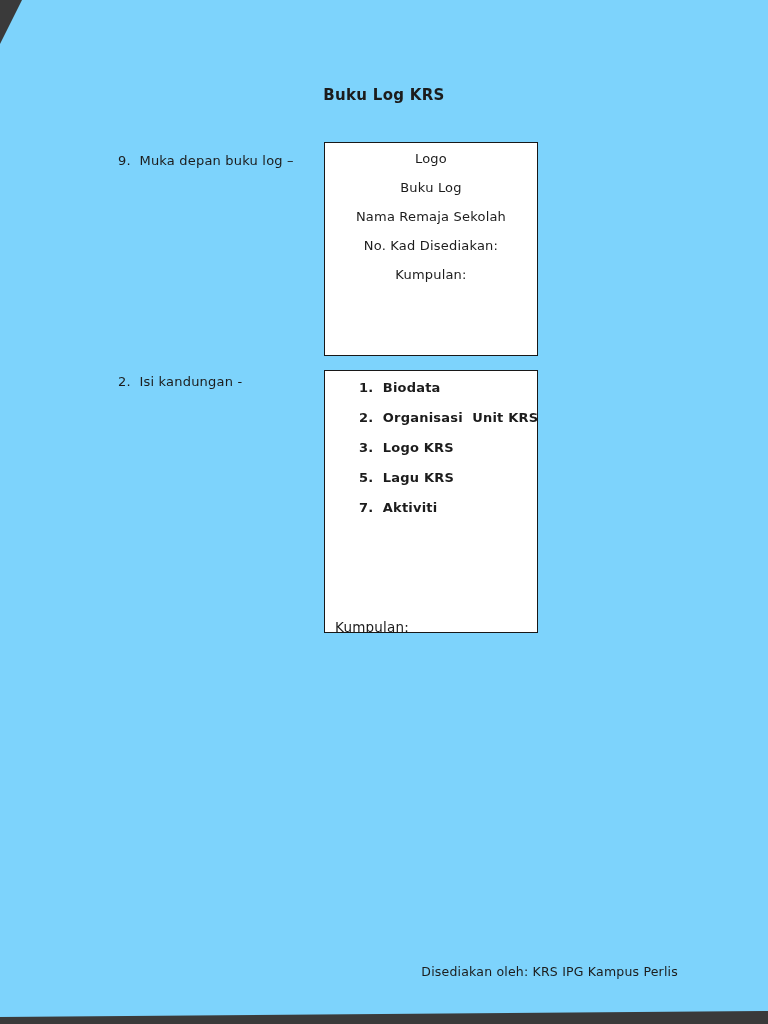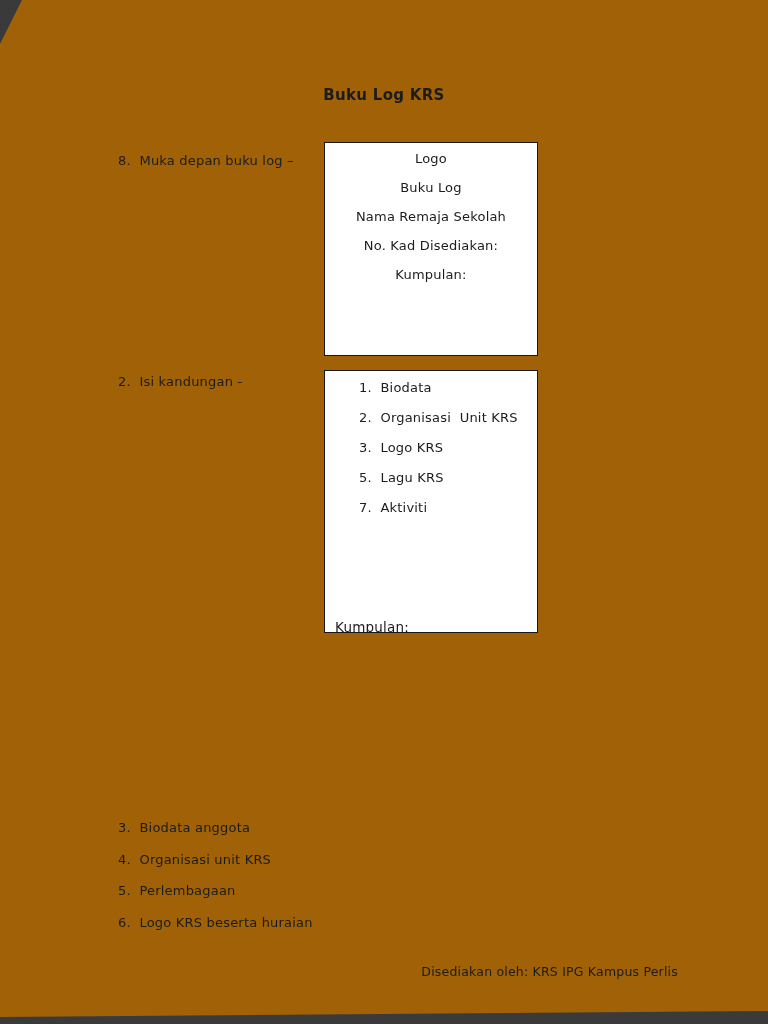--- a/index.html
+++ b/index.html
@@ -10,21 +10,21 @@
     background: #3a3a3a;
     font-family: "DejaVu Sans", "Liberation Sans", sans-serif;
     color: #1c1c1c;
   }
   .backdrop {
     position: absolute; inset: 0;
     background: #3a3a3a;
   }
   .page {
     position: absolute; inset: 0;
-    background: #a16207;
+    background: #7dd3fc;
     clip-path: polygon(22px 0, 100% 0, 100% calc(100% - 13px), 0 calc(100% - 7px), 0 44px);
     padding-left: 38px;
   }
   .doc-title {
     position: absolute; top: 86px; left: 0; width: 100%;
     text-align: center;
     font-size: 15px; font-weight: bold; letter-spacing: 0.3px;
   }
   .side-label {
     position: absolute; left: 118px;
@@ -38,21 +38,21 @@
     background: #fff;
   }
   .cover-box { top: 142px; height: 214px; padding-top: 1px; }
   .cover-line {
     text-align: center; font-size: 13px; line-height: 29px;
     white-space: pre; letter-spacing: 0.2px;
   }
   .contents-box { top: 370px; height: 263px; padding-top: 2px; overflow: hidden; }
   .contents-item {
     font-size: 13px; line-height: 30px; padding-left: 34px;
-    white-space: pre; letter-spacing: 0.2px;
+    white-space: pre; letter-spacing: 0.2px; font-weight: bold;
   }
   .contents-footer {
     position: absolute; left: 10px; bottom: -3px;
     font-size: 13.5px; white-space: pre; letter-spacing: 0.2px;
   }
   .bottom-list { position: absolute; left: 118px; top: 812px; }
   .bottom-item {
     font-size: 13px; line-height: 31.5px;
     white-space: pre; letter-spacing: 0.2px;
   }
@@ -63,43 +63,37 @@
 </style>
 </head>
 <body>
 
 <div class="backdrop"></div>
 
 <div class="page">
 
   <h1 class="doc-title">Buku Log KRS</h1>
 
-  <p class="side-label label-1">8.  Muka depan buku log –</p>
+  <p class="side-label label-1">9.  Muka depan buku log –</p>
 
   <div class="box cover-box">
     <p class="cover-line">Logo</p>
     <p class="cover-line">Buku Log</p>
     <p class="cover-line">Nama Remaja Sekolah</p>
     <p class="cover-line">No. Kad Disediakan:</p>
     <p class="cover-line">Kumpulan:</p>
   </div>
 
   <p class="side-label label-2">2.  Isi kandungan -</p>
 
   <div class="box contents-box">
     <p class="contents-item">1.  Biodata</p>
     <p class="contents-item">2.  Organisasi  Unit KRS</p>
     <p class="contents-item">3.  Logo KRS</p>
     <p class="contents-item">5.  Lagu KRS</p>
     <p class="contents-item">7.  Aktiviti</p>
     <p class="contents-footer">Kumpulan:</p>
   </div>
 
-  <div class="bottom-list">
-    <p class="bottom-item">3.  Biodata anggota</p>
-    <p class="bottom-item">4.  Organisasi unit KRS</p>
-    <p class="bottom-item">5.  Perlembagaan</p>
-    <p class="bottom-item">6.  Logo KRS beserta huraian</p>
-  </div>
 
   <p class="credit">Disediakan oleh: KRS IPG Kampus Perlis</p>
 
 </div>
 
 </body></html>

